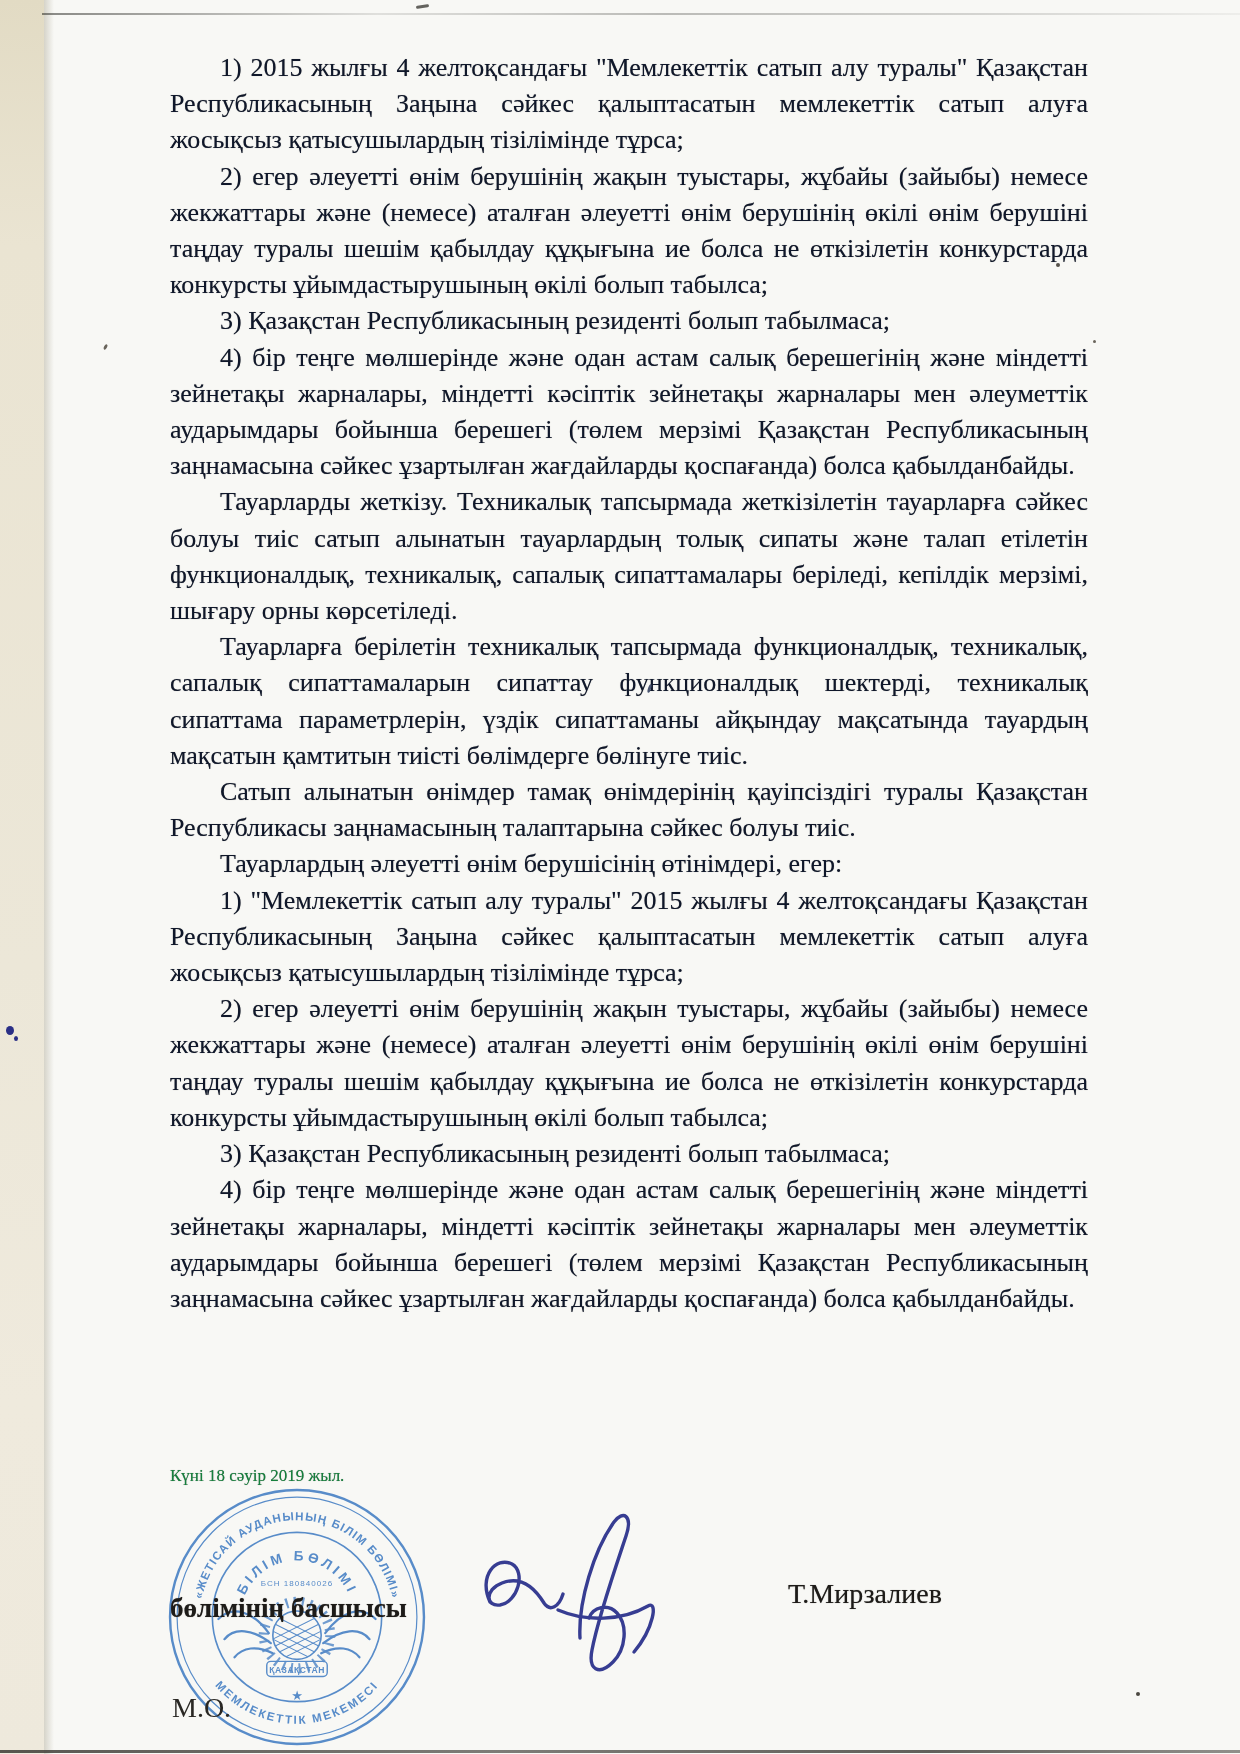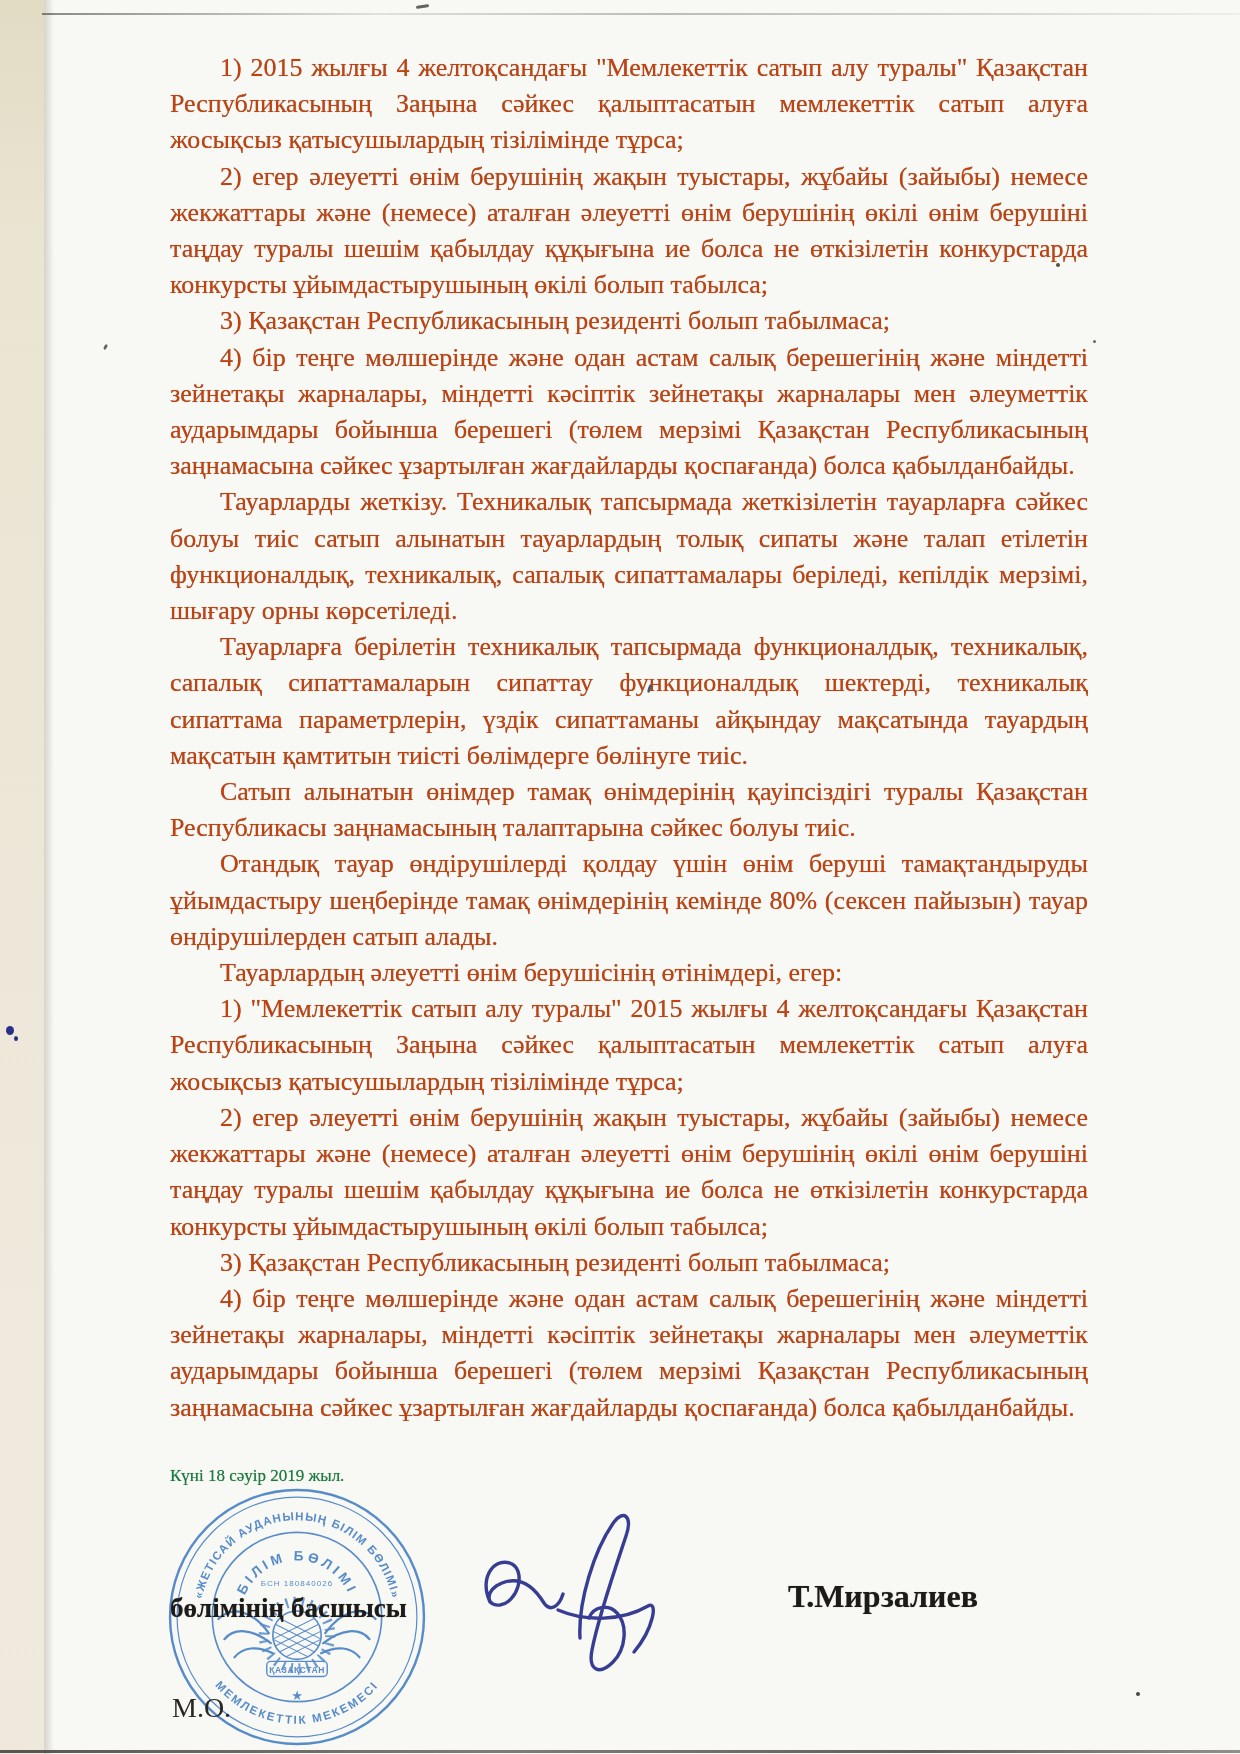--- a/index.html
+++ b/index.html
@@ -25,37 +25,37 @@
     position:absolute;left:0;bottom:1px;width:100%;height:3px;
     background:linear-gradient(90deg,rgba(60,58,52,.85),rgba(60,58,52,.65) 40%,rgba(60,58,52,.8) 75%,rgba(60,58,52,.55));
   }
   .top-dash{
     position:absolute;left:416px;top:5px;width:13px;height:3px;background:#3f3d38;
     transform:rotate(-8deg);border-radius:2px;opacity:.8;
   }
   
   .content{
     position:absolute;left:170px;top:50px;width:918px;height:1400px;overflow:hidden;
-    color:#c2410c;font-size:26px;line-height:36.2px;text-align:justify;
+    color:#0f172a;font-size:26px;line-height:36.2px;text-align:justify;
     text-shadow:0 0 .7px rgba(35,33,30,.55);
   }
   .content p{margin:0;text-indent:50px;}
   .date-line{
     position:absolute;left:170px;top:1466px;color:#15803d;font-size:17px;
     text-shadow:0 0 .7px rgba(35,33,30,.55);
   }
   
   .sign-title{
     position:absolute;left:170px;top:1548px;width:350px;
     font-weight:bold;font-size:27px;line-height:40px;color:#1d1b18;
     text-shadow:0 0 .8px rgba(25,23,20,.6);
   }
   .signer-name{
     position:absolute;left:788px;top:1578px;
-    font-weight:bold;font-size:32px;color:#1d1b18;
+    font-weight:normal;font-size:28px;color:#1d1b18;
     text-shadow:0 0 .8px rgba(25,23,20,.6);
   }
   .seal-mark{
     position:absolute;left:172px;top:1664px;font-size:28px;color:#2a2824;margin-top:28px;
   }
   .stamp-svg{position:absolute;left:166px;top:1486px;opacity:.93;}
   .signature-svg{position:absolute;left:462px;top:1506px;}
   
   .speck{position:absolute;border-radius:50%;}
   .speck.ink{left:6px;top:1026px;width:8px;height:9px;background:#2a2f86;box-shadow:6px 8px 0 -2px #2a2f86;}
@@ -74,21 +74,20 @@
 <div class="top-dash"></div>
 
 <div class="content">
   <p>1) 2015 жылғы 4 желтоқсандағы "Мемлекеттік сатып алу туралы" Қазақстан Республикасының Заңына сәйкес қалыптасатын мемлекеттік сатып алуға жосықсыз қатысушылардың тізілімінде тұрса;</p>
   <p>2) егер әлеуетті өнім берушінің жақын туыстары, жұбайы (зайыбы) немесе жекжаттары және (немесе) аталған әлеуетті өнім берушінің өкілі өнім берушіні таңдау туралы шешім қабылдау құқығына ие болса не өткізілетін конкурстарда конкурсты ұйымдастырушының өкілі болып табылса;</p>
   <p>3) Қазақстан Республикасының резиденті болып табылмаса;</p>
   <p>4) бір теңге мөлшерінде және одан астам салық берешегінің және міндетті зейнетақы жарналары, міндетті кәсіптік зейнетақы жарналары мен әлеуметтік аударымдары бойынша берешегі (төлем мерзімі Қазақстан Республикасының заңнамасына сәйкес ұзартылған жағдайларды қоспағанда) болса қабылданбайды.</p>
   <p>Тауарларды жеткізу. Техникалық тапсырмада жеткізілетін тауарларға сәйкес болуы тиіс сатып алынатын тауарлардың толық сипаты және талап етілетін функционалдық, техникалық, сапалық сипаттамалары беріледі, кепілдік мерзімі, шығару орны көрсетіледі.</p>
   <p>Тауарларға берілетін техникалық тапсырмада функционалдық, техникалық, сапалық сипаттамаларын сипаттау функционалдық шектерді, техникалық сипаттама параметрлерін, үздік сипаттаманы айқындау мақсатында тауардың мақсатын қамтитын тиісті бөлімдерге бөлінуге тиіс.</p>
   <p>Сатып алынатын өнімдер тамақ өнімдерінің қауіпсіздігі туралы Қазақстан Республикасы заңнамасының талаптарына сәйкес болуы тиіс.</p>
-  <p>Отандық тауар өндірушілерді қолдау үшін өнім беруші тамақтандыруды ұйымдастыру шеңберінде тамақ өнімдерінің кемінде 80% (сексен пайызын) тауар өндірушілерден сатып алады.</p>
   <p>Тауарлардың әлеуетті өнім берушісінің өтінімдері, егер:</p>
   <p>1) "Мемлекеттік сатып алу туралы" 2015 жылғы 4 желтоқсандағы Қазақстан Республикасының Заңына сәйкес қалыптасатын мемлекеттік сатып алуға жосықсыз қатысушылардың тізілімінде тұрса;</p>
   <p>2) егер әлеуетті өнім берушінің жақын туыстары, жұбайы (зайыбы) немесе жекжаттары және (немесе) аталған әлеуетті өнім берушінің өкілі өнім берушіні таңдау туралы шешім қабылдау құқығына ие болса не өткізілетін конкурстарда конкурсты ұйымдастырушының өкілі болып табылса;</p>
   <p>3) Қазақстан Республикасының резиденті болып табылмаса;</p>
   <p>4) бір теңге мөлшерінде және одан астам салық берешегінің және міндетті зейнетақы жарналары, міндетті кәсіптік зейнетақы жарналары мен әлеуметтік аударымдары бойынша берешегі (төлем мерзімі Қазақстан Республикасының заңнамасына сәйкес ұзартылған жағдайларды қоспағанда) болса қабылданбайды.</p>
 </div>
 
 <div class="date-line">Күні 18 сәуір 2019 жыл.</div>
 
 <svg class="stamp-svg" width="262" height="262" viewBox="0 0 260 260">

